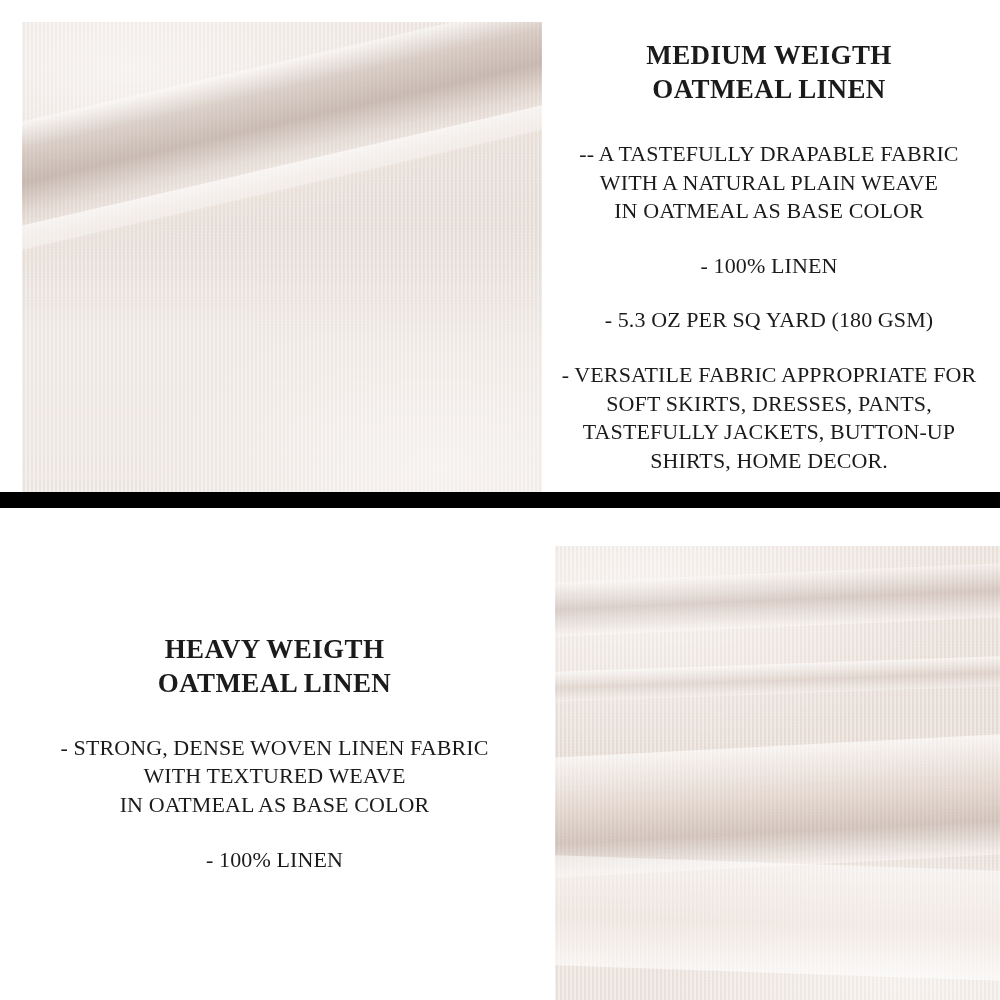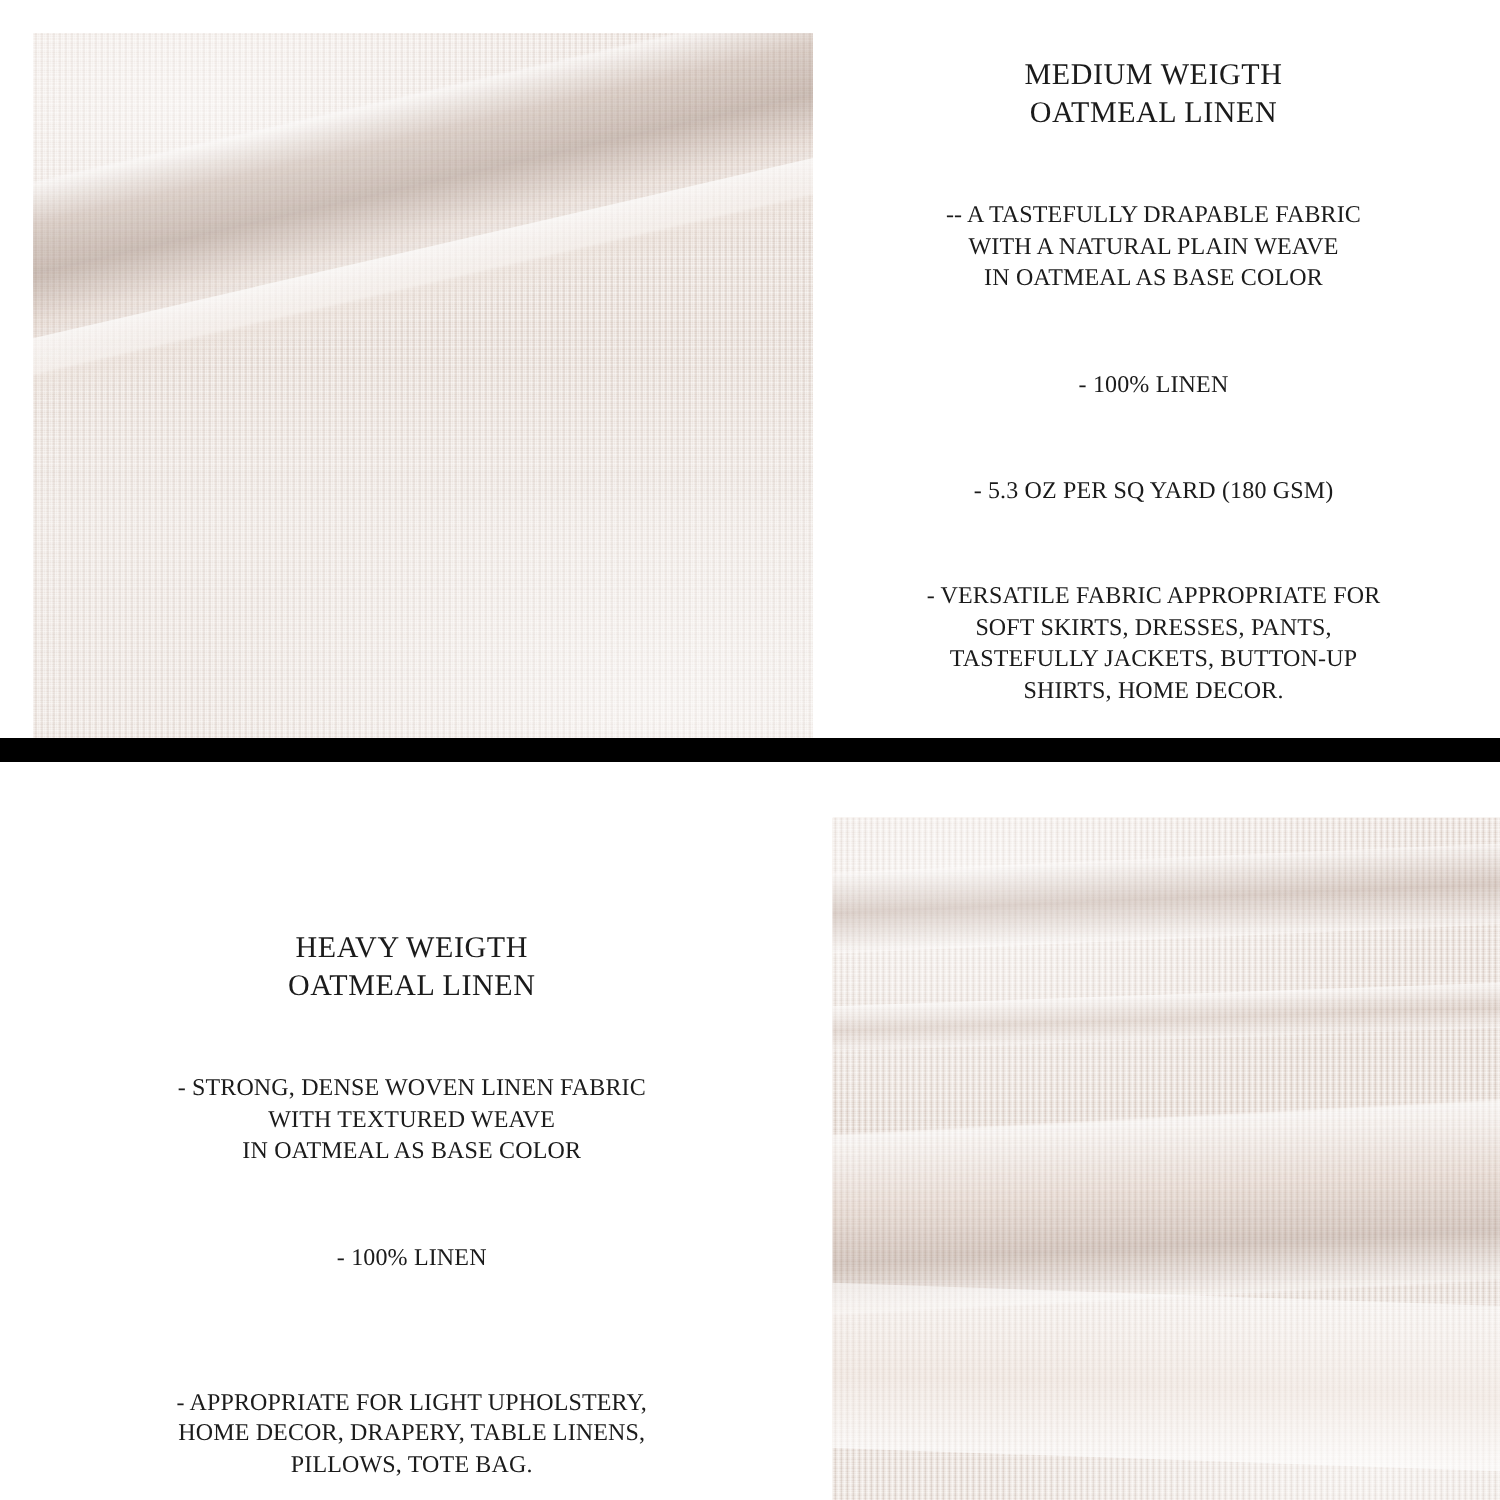--- a/index.html
+++ b/index.html
@@ -35,21 +35,21 @@
     align-items: flex-start;
   }
   .divider {
     height: 16px;
     width: 100%;
     background: #000000;
     flex: none;
   }
   .panel-bottom {
     height: 492px;
-    align-items: flex-end;
+    align-items: center;
   }
 
   
   .photo {
     position: relative;
     overflow: hidden;
     flex: none;
   }
   .photo-top {
     width: 520px;
@@ -180,32 +180,32 @@
     text-align: center;
     box-sizing: border-box;
   }
   .textblock-top {
     padding: 38px 20px 0 16px;
   }
   .textblock-bottom {
     padding: 50px 14px 0 8px;
   }
   .title {
-    font-size: 20px;
+    font-size: 27px;
     line-height: 1.26;
     letter-spacing: 0.4px;
     margin: 0;
-    font-weight: normal;
+    font-weight: bold;
     white-space: pre-line;
   }
   .para {
-    font-size: 16px;
+    font-size: 22px;
     line-height: 1.30;
     letter-spacing: 0.1px;
-    margin: 12px;
+    margin: 0;
     white-space: pre-line;
   }
   .gap-lg { height: 34px; }
   .gap-md { height: 26px; }
 </style>
 </head>
 <body>
 
 <div class="page">
 
@@ -245,23 +245,20 @@
       <h2 class="title">HEAVY WEIGTH
 OATMEAL LINEN</h2>
       <div class="gap-lg"></div>
       <p class="para">- STRONG, DENSE WOVEN LINEN FABRIC
 WITH TEXTURED WEAVE
 IN OATMEAL AS BASE COLOR</p>
       <div class="gap-md"></div>
       <p class="para">- 100% LINEN</p>
       <div class="gap-md"></div>
       <div class="gap-md"></div>
-      <p class="para">- APPROPRIATE FOR LIGHT UPHOLSTERY,
-HOME DECOR, DRAPERY, TABLE LINENS,
-PILLOWS, TOTE BAG.</p>
     </div>
 
     <div class="photo photo-bottom">
       <div class="linen"></div>
       <div class="fold-b1"></div>
       <div class="fold-b2"></div>
       <div class="fold-b3"></div>
       <div class="fold-b4"></div>
     </div>
   </div>

